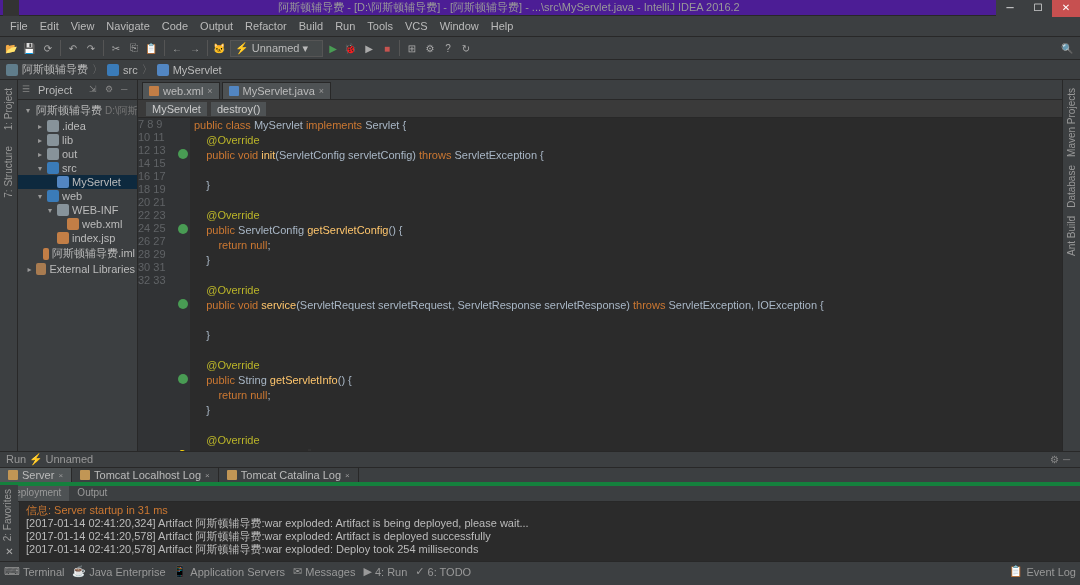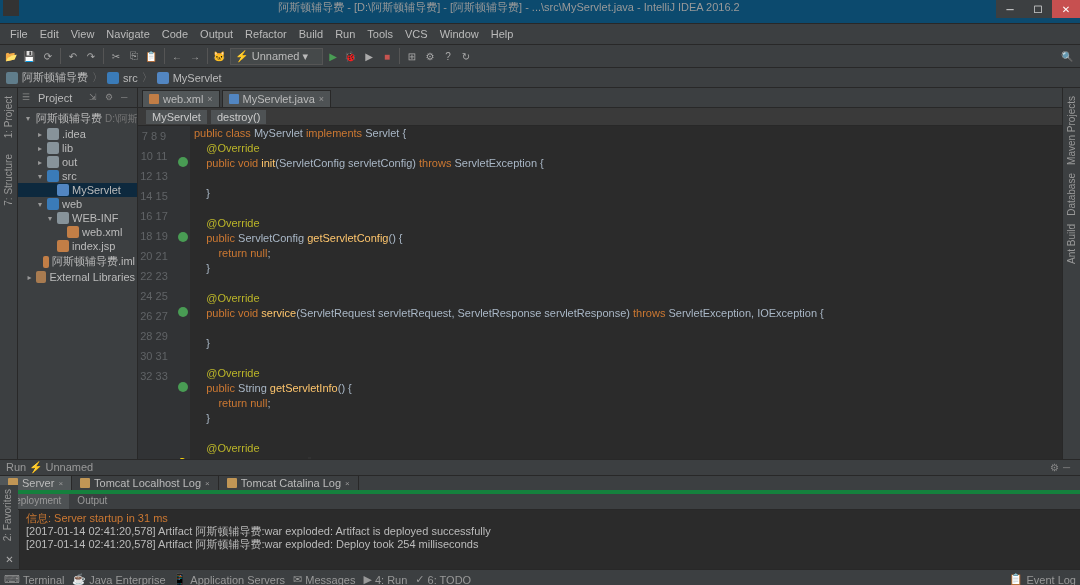--- a/index.html
+++ b/index.html
@@ -1,17 +1,17 @@
 <!DOCTYPE html>
 <html><head>
 <meta charset="utf-8">
 <style>
 *{margin:0;padding:0;box-sizing:border-box;font-family:"Segoe UI",Arial,sans-serif;font-size:11px;user-select:none}
 body{background:#3c3f41;color:#bbb;width:1080px;height:585px;overflow:hidden;position:relative}
-.titlebar{height:24px;background:#0c4a6e;display:flex;border-bottom:1px solid #282828}
+.titlebar{height:16px;background:#4c1d95;display:flex;align-items:center;border-bottom:1px solid #282828}
 .titlebar-icon{width:16px;height:16px;margin:0 3px;background:#333;display:inline-block}
 .titlebar-text{flex:1;text-align:center;color:#999;font-size:11px}
 .win-controls{display:flex}
 .win-btn{width:28px;height:18px;display:flex;align-items:center;justify-content:center;color:#fff;font-size:10px}
 .win-min{background:#3c3f41}
 .win-max{background:#3c3f41}
 .win-close{background:#c75050}
 .menubar{height:20px;display:flex;align-items:center;padding:0 4px;gap:0}
 .menu-item{padding:2px 6px;color:#bbb;cursor:pointer}
 .toolbar{height:24px;display:flex;align-items:center;padding:0 4px;gap:2px;border-top:1px solid #282828;border-bottom:1px solid #282828}
@@ -50,21 +50,21 @@
 .editor-area{flex:1;display:flex;flex-direction:column;background:#2b2b2b}
 .editor-tabs{height:20px;display:flex;align-items:flex-end;background:#3c3f41;border-bottom:1px solid #282828;padding-left:4px}
 .etab{display:flex;align-items:center;gap:4px;padding:2px 6px;background:#515658;border:1px solid #282828;border-bottom:none;margin-right:2px;cursor:pointer}
 .etab.active{background:#4e5254}
 .etab-ic{width:10px;height:10px;background:#c27e46;border-radius:1px}
 .etab-ic.java{background:#5286c2}
 .etab-close{color:#999;font-size:9px;cursor:pointer}
 .editor-nav{height:18px;background:#3a3a3a;display:flex;align-items:center;padding:0 8px;gap:4px;font-family:Consolas,monospace;font-size:11px;border-bottom:1px solid #282828}
 .nav-seg{background:#4e5254;padding:1px 6px;color:#ccc}
 .editor-body{flex:1;display:flex;overflow:hidden;font-family:Consolas,monospace;font-size:12px}
-.gutter-num{width:38px;background:#313335;text-align:center;padding:0 6px 0 0;color:#606366;line-height:20px}
+.gutter-num{width:38px;background:#313335;text-align:left;padding:0 6px 0 0;color:#606366;line-height:13px}
 .gutter-marks{width:14px;background:#313335;line-height:15px;text-align:center}
 .mark{width:10px;height:10px;display:inline-block;border-radius:50%}
 .mark-o{background:#499c54}
 .mark-bulb{color:#e8ba4c;font-size:10px}
 .code{flex:1;padding:0 4px;line-height:15px;white-space:pre;color:#a9b7c6;overflow:hidden}
 .k{color:#cc7832}.a{color:#bbb529}.m{color:#ffc66d}.hl{background:#323232}
 .right-gutter{width:18px;background:#3c3f41;border-left:1px solid #282828;display:flex;flex-direction:column;align-items:center;padding-top:4px}
 .run-panel{height:110px;border-top:1px solid #282828;display:flex;flex-direction:column}
 .run-header{height:16px;display:flex;align-items:center;padding:0 6px;background:#3c3f41;border-bottom:1px solid #282828}
 .run-title{color:#999;font-size:10px;flex:1}
@@ -371,20 +371,21 @@
     <div class="rsub">Output</div>
   </div>
   <div class="run-body">
     <div class="run-left">
       <span class="tb-ic tb-play">▶</span>
       <span class="tb-ic tb-stop">■</span>
       <span class="tb-ic">✕</span>
     </div>
     <div class="run-console" id="console">
         <div class="con-orange">信息: Server startup in 31 ms</div>
+        <div class="">[2017-01-14 02:41:20,324] Artifact 阿斯顿辅导费:war exploded: Artifact is being deployed, please wait...</div>
         <div class="">[2017-01-14 02:41:20,578] Artifact 阿斯顿辅导费:war exploded: Artifact is deployed successfully</div>
         <div class="">[2017-01-14 02:41:20,578] Artifact 阿斯顿辅导费:war exploded: Deploy took 254 milliseconds</div>
       </div>
   </div>
 </div>
 
 <div class="bottom-bar" id="bbar">
 <div class="bb-item">
       <span>⌨</span>
       <span>Terminal</span>

